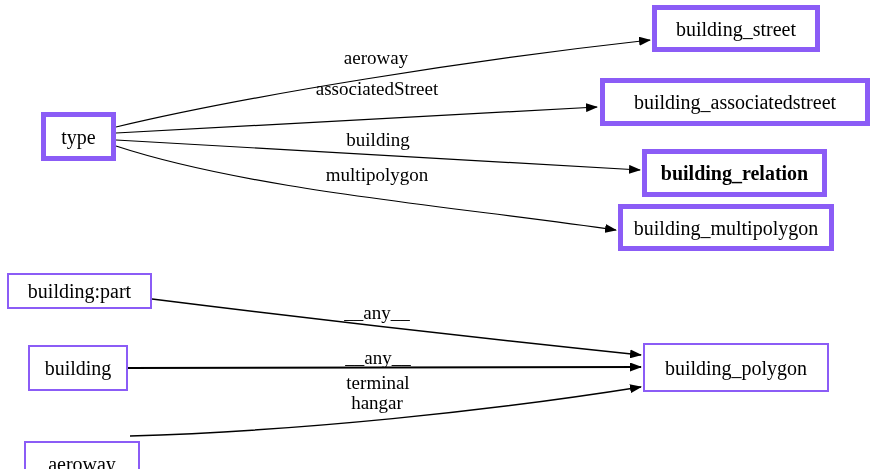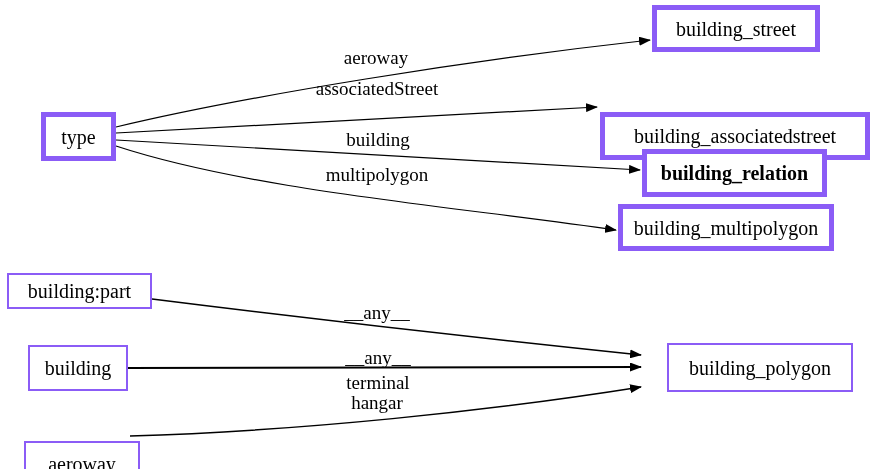--- a/index.html
+++ b/index.html
@@ -64,33 +64,33 @@
     <path d="M116,146 C250,190 450,206 616,230" fill="none" stroke="#000000" stroke-width="1.2" marker-end="url(#arrow)"></path>
     <path d="M152,299 Q400,330 641,355" fill="none" stroke="#000000" stroke-width="1.5" marker-end="url(#arrow)"></path>
     <path d="M128,368 L641,367" fill="none" stroke="#000000" stroke-width="2" marker-end="url(#arrow)"></path>
     <path d="M130,436 C300,431 490,411 641,387" fill="none" stroke="#000000" stroke-width="1.5" marker-end="url(#arrow)"></path>
   </svg>
 
   <div class="node" style="left:41px; top:112px; width:75px; height:49px;">type</div>
 
   <div class="node" style="left:652px; top:5px; width:168px; height:47px;">building_street</div>
 
-  <div class="node" style="left:600px; top:78px; width:270px; height:48px;margin-top:34px;">building_associatedstreet</div>
+  <div class="node" style="left:600px; top:78px; width:270px; height:48px;">building_associatedstreet</div>
 
   <div class="node" style="left:642px; top:149px; width:185px; height:48px;font-weight:bold;">building_relation</div>
 
   <div class="node" style="left:618px; top:204px; width:216px; height:47px;">building_multipolygon</div>
 
   <div class="node thick" style="left:7px; top:273px; width:145px; height:36px;">building:part</div>
 
   <div class="node thick" style="left:28px; top:345px; width:100px; height:46px;">building</div>
 
   <div class="node thick" style="left:24px; top:417px; width:116px; height:46px;margin-top:24px;">aeroway</div>
 
-  <div class="node thick" style="left:643px; top:343px; width:186px; height:49px;margin-left:24px;">building_polygon</div>
+  <div class="node thick" style="left:643px; top:343px; width:186px; height:49px;">building_polygon</div>
 
   <div class="edge-label" style="left:376px; top:57px;">aeroway</div>
 
   <div class="edge-label" style="left:377px; top:88px;">associatedStreet</div>
 
   <div class="edge-label" style="left:378px; top:139px;">building</div>
 
   <div class="edge-label" style="left:377px; top:174px;">multipolygon</div>
 
   <div class="edge-label" style="left:377px; top:312px;">__any__</div>

